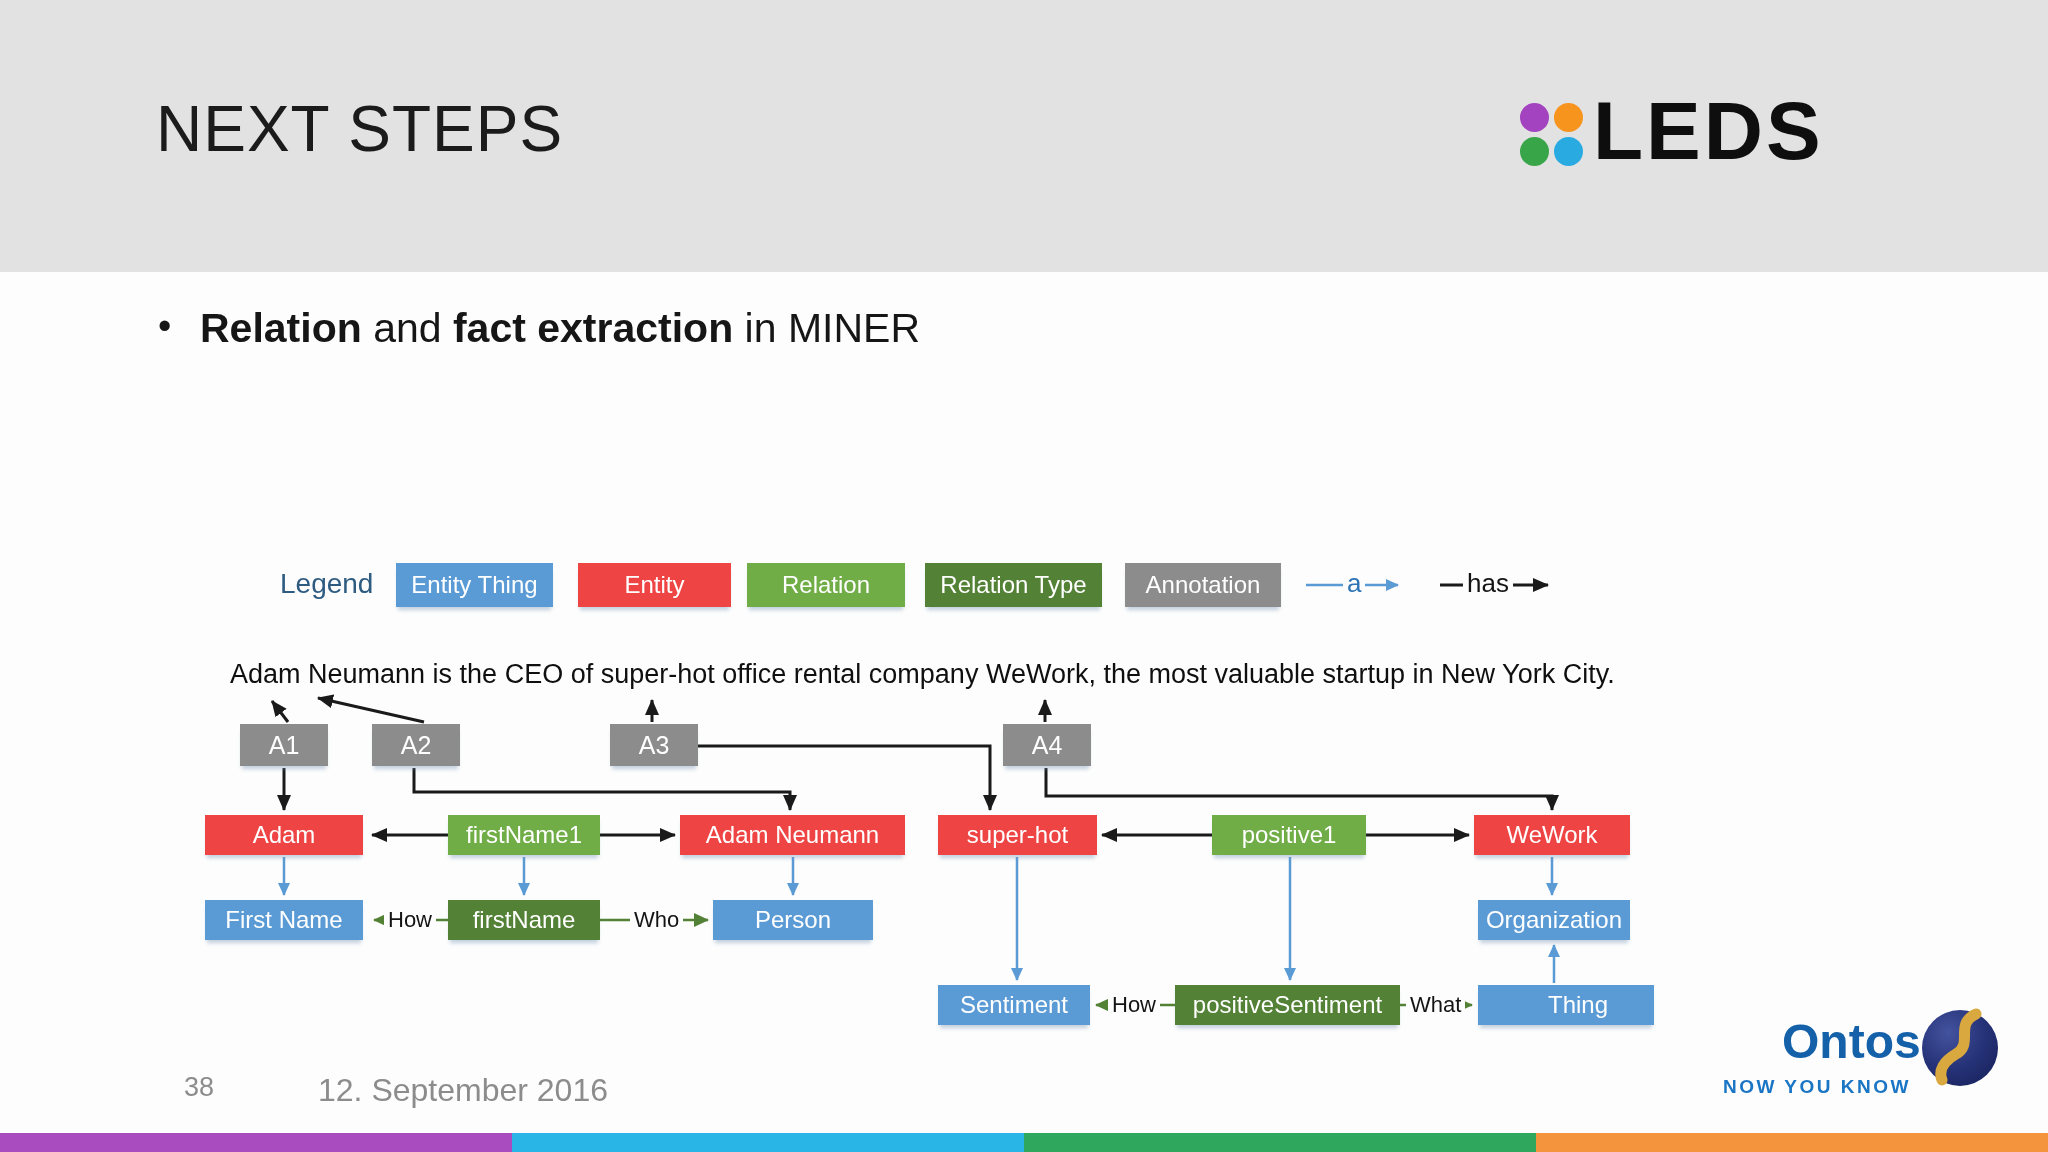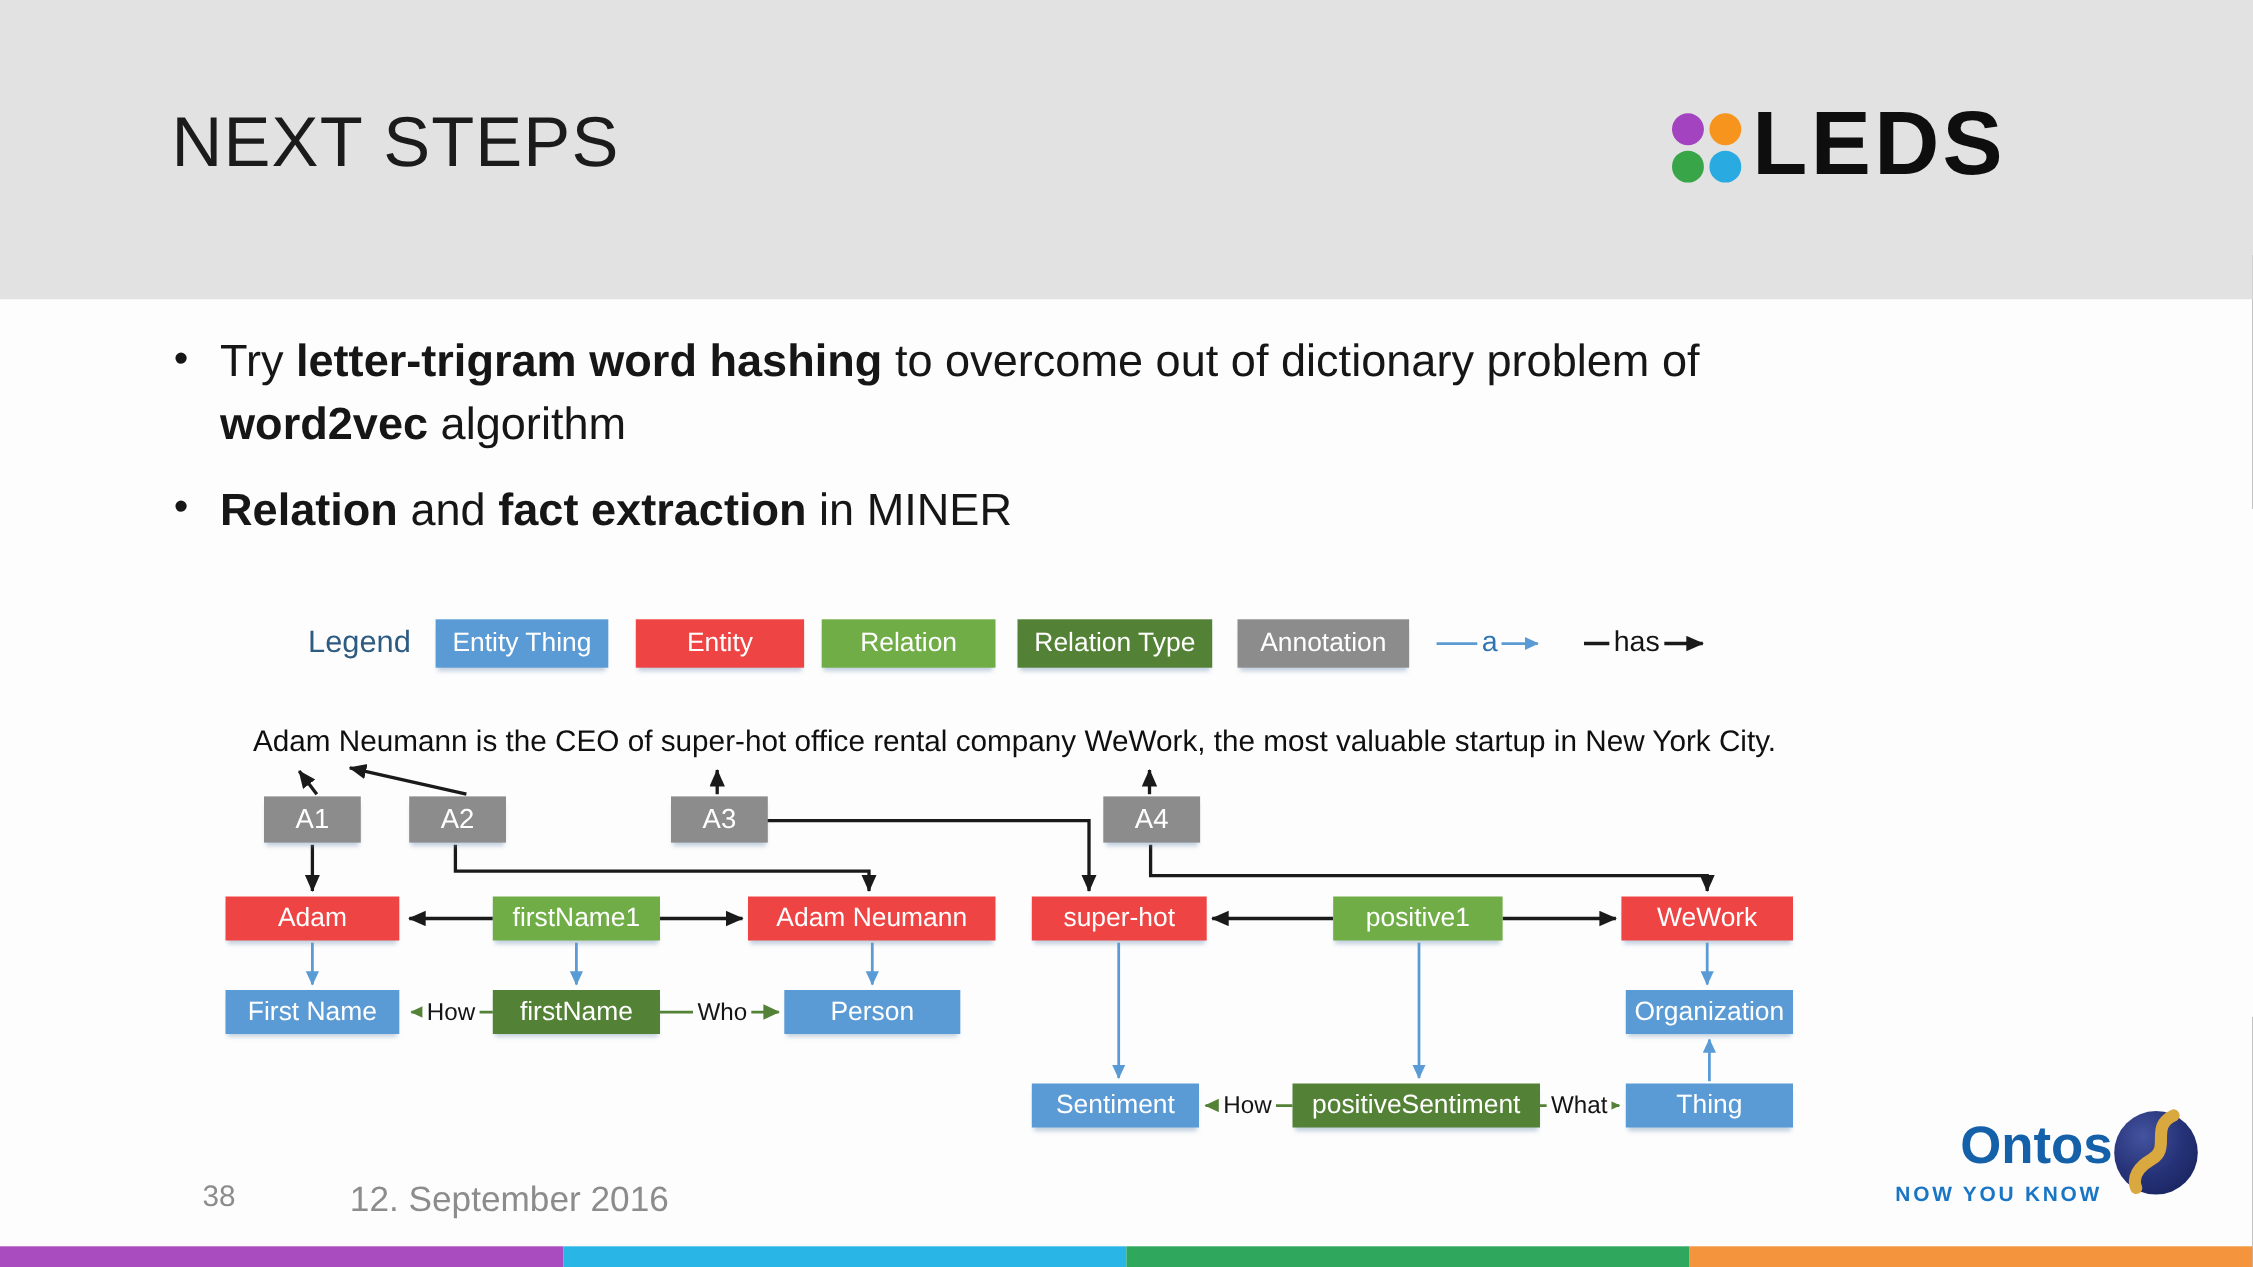--- a/index.html
+++ b/index.html
@@ -56,21 +56,20 @@
     <div class="leds-dots">
       <div class="leds-dot" style="background:#A343BF"></div>
       <div class="leds-dot" style="background:#F7941D"></div>
       <div class="leds-dot" style="background:#39A549"></div>
       <div class="leds-dot" style="background:#29ABE2"></div>
     </div>
     <div class="leds-text">LEDS</div>
   </div>
 
   <div class="bullets">
-    <div class="bullet"><span>Try </span><b>letter-trigram word hashing</b><span> to overcome out of dictionary problem of</span><br><b>word2vec</b><span> algorithm</span></div>
     <div class="bullet"><b>Relation</b><span> and </span><b>fact extraction</b><span> in MINER</span></div>
   </div>
 
 
   <div class="legend-title">Legend</div>
   <div class="box lbox blue-light" style="left:396px;top:563px;width:157px;">Entity Thing</div>
   <div class="box lbox blue-dark" style="left:578px;top:563px;width:153px;">Entity</div>
   <div class="box lbox green" style="left:747px;top:563px;width:158px;">Relation</div>
   <div class="box lbox green-dark" style="left:925px;top:563px;width:177px;">Relation Type</div>
   <div class="box lbox gray" style="left:1125px;top:563px;width:156px;">Annotation</div>
@@ -91,21 +90,21 @@
   <div class="box green" style="left:1212px;top:815px;width:154px;">positive1</div>
   <div class="box blue-dark" style="left:1474px;top:815px;width:156px;">WeWork</div>
 
   <div class="box blue-light" style="left:205px;top:900px;width:158px;">First Name</div>
   <div class="box green-dark" style="left:448px;top:900px;width:152px;">firstName</div>
   <div class="box blue-light" style="left:713px;top:900px;width:160px;">Person</div>
   <div class="box blue-light" style="left:1478px;top:900px;width:152px;">Organization</div>
 
   <div class="box blue-light" style="left:938px;top:985px;width:152px;">Sentiment</div>
   <div class="box green-dark" style="left:1175px;top:985px;width:225px;">positiveSentiment</div>
-  <div class="box blue-light" style="left:1478px;top:985px;width:152px;">Thing</div>
+  <div class="box blue-light" style="left:1478px;top:985px;width:152px;padding-left:24px;">Thing</div>
 
   <div class="inline-label" style="left:384px;top:906px;">How</div>
   <div class="inline-label" style="left:630px;top:906px;">Who</div>
   <div class="inline-label" style="left:1108px;top:991px;">How</div>
   <div class="inline-label" style="left:1406px;top:991px;">What</div>
 
   <svg class="connectors" width="2048" height="1152">
     <defs>
       <marker id="mb" markerUnits="userSpaceOnUse" markerWidth="18" markerHeight="16" refX="15" refY="7" orient="auto">
         <path d="M0,0 L16,7 L0,14 Z" fill="#1a1a1a"></path>

